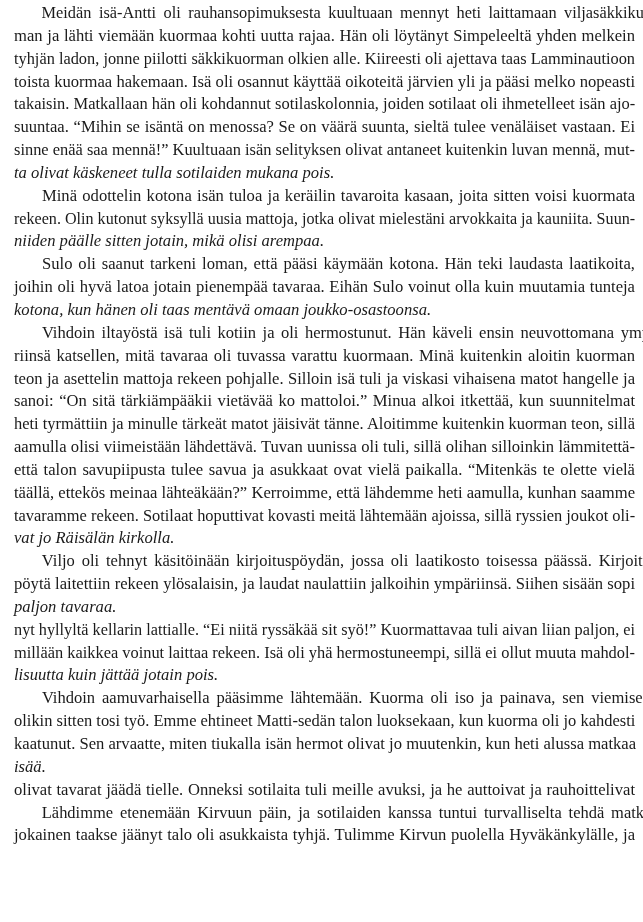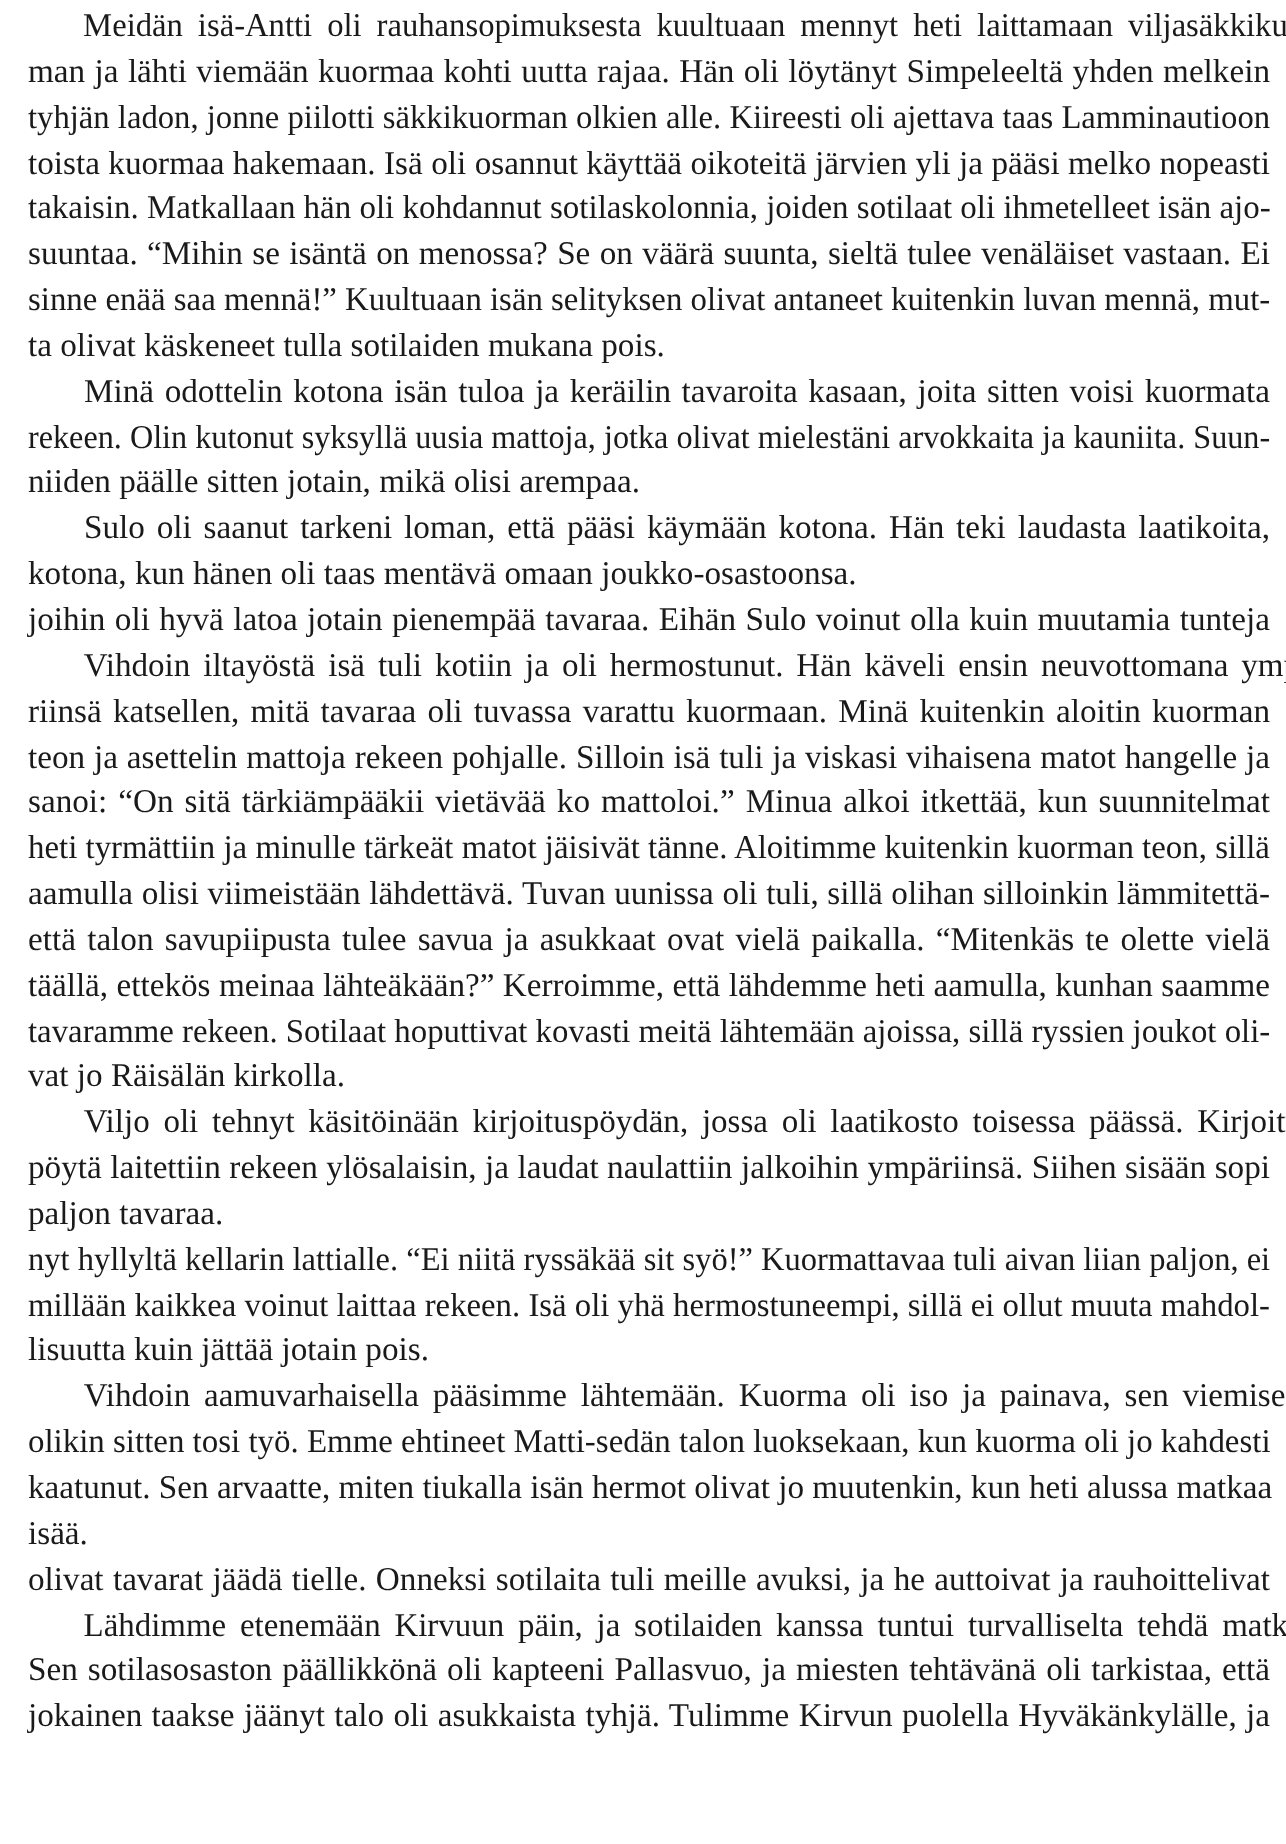--- a/index.html
+++ b/index.html
@@ -8,21 +8,21 @@
     position: absolute; left: 14px; top: 2px; width: 621px;
     font-family: "Liberation Serif", "DejaVu Serif", serif;
     font-size: 16.6px; color: #1a1a1a;
   }
   .line {
     display: block; height: 22.85px; line-height: 22.85px;
     white-space: nowrap; text-align: justify; text-align-last: justify;
     transform-origin: left center;
   }
   .line.indent { padding-left: 28px; }
-  .line.last { text-align-last: left; }
+  .line.last { text-align-last: left; font-style: italic; }
 </style>
 </head>
 <body>
 
 <div class="page">
   <div class="paragraph">
     <span class="line indent" style="transform: scaleX(0.9842); width: 631px;">Meidän isä-Antti oli rauhansopimuksesta kuultuaan mennyt heti laittamaan viljasäkkikuor-</span>
     <span class="line">man ja lähti viemään kuormaa kohti uutta rajaa. Hän oli löytänyt Simpeleeltä yhden melkein</span>
     <span class="line" style="transform: scaleX(0.9842); width: 631px;">tyhjän ladon, jonne piilotti säkkikuorman olkien alle. Kiireesti oli ajettava taas Lamminautioon</span>
     <span class="line">toista kuormaa hakemaan. Isä oli osannut käyttää oikoteitä järvien yli ja pääsi melko nopeasti</span>
@@ -31,22 +31,22 @@
     <span class="line" style="transform: scaleX(0.9889); width: 628px;">sinne enää saa mennä!” Kuultuaan isän selityksen olivat antaneet kuitenkin luvan mennä, mut-</span>
     <span class="line last">ta olivat käskeneet tulla sotilaiden mukana pois.</span>
   </div>
   <div class="paragraph">
     <span class="line indent">Minä odottelin kotona isän tuloa ja keräilin tavaroita kasaan, joita sitten voisi kuormata</span>
     <span class="line" style="transform: scaleX(0.9703); width: 640px;">rekeen. Olin kutonut syksyllä uusia mattoja, jotka olivat mielestäni arvokkaita ja kauniita. Suun-</span>
     <span class="line last">niiden päälle sitten jotain, mikä olisi arempaa.</span>
   </div>
   <div class="paragraph">
     <span class="line indent">Sulo oli saanut tarkeni loman, että pääsi käymään kotona. Hän teki laudasta laatikoita,</span>
+    <span class="line">joihin oli hyvä latoa jotain pienempää tavaraa. Eihän Sulo voinut olla kuin muutamia tunteja</span>
     <span class="line last">kotona, kun hänen oli taas mentävä omaan joukko-osastoonsa.</span>
-    <span class="line">joihin oli hyvä latoa jotain pienempää tavaraa. Eihän Sulo voinut olla kuin muutamia tunteja</span>
   </div>
   <div class="paragraph">
     <span class="line indent" style="transform: scaleX(0.9968); width: 623px;">Vihdoin iltayöstä isä tuli kotiin ja oli hermostunut. Hän käveli ensin neuvottomana ympä-</span>
     <span class="line">riinsä katsellen, mitä tavaraa oli tuvassa varattu kuormaan. Minä kuitenkin aloitin kuorman</span>
     <span class="line">teon ja asettelin mattoja rekeen pohjalle. Silloin isä tuli ja viskasi vihaisena matot hangelle ja</span>
     <span class="line">sanoi: “On sitä tärkiämpääkii vietävää ko mattoloi.” Minua alkoi itkettää, kun suunnitelmat</span>
     <span class="line" style="transform: scaleX(0.9904); width: 627px;">heti tyrmättiin ja minulle tärkeät matot jäisivät tänne. Aloitimme kuitenkin kuorman teon, sillä</span>
     <span class="line">aamulla olisi viimeistään lähdettävä. Tuvan uunissa oli tuli, sillä olihan silloinkin lämmitettä-</span>
     <span class="line">että talon savupiipusta tulee savua ja asukkaat ovat vielä paikalla. “Mitenkäs te olette vielä</span>
     <span class="line">täällä, ettekös meinaa lähteäkään?” Kerroimme, että lähdemme heti aamulla, kunhan saamme</span>
@@ -65,17 +65,16 @@
   </div>
   <div class="paragraph">
     <span class="line indent" style="transform: scaleX(0.9968); width: 623px;">Vihdoin aamuvarhaisella pääsimme lähtemään. Kuorma oli iso ja painava, sen viemisessä</span>
     <span class="line" style="transform: scaleX(0.992); width: 626px;">olikin sitten tosi työ. Emme ehtineet Matti-sedän talon luoksekaan, kun kuorma oli jo kahdesti</span>
     <span class="line">kaatunut. Sen arvaatte, miten tiukalla isän hermot olivat jo muutenkin, kun heti alussa matkaa</span>
     <span class="line last">isää.</span>
     <span class="line">olivat tavarat jäädä tielle. Onneksi sotilaita tuli meille avuksi, ja he auttoivat ja rauhoittelivat</span>
   </div>
   <div class="paragraph">
     <span class="line indent" style="transform: scaleX(0.992); width: 626px;">Lähdimme etenemään Kirvuun päin, ja sotilaiden kanssa tuntui turvalliselta tehdä matkaa.</span>
-    <span class="line">Sen sotilasosaston päällikkönä oli kapteeni Pallasvuo, ja miesten tehtävänä oli tarkistaa, että</span>
     <span class="line">jokainen taakse jäänyt talo oli asukkaista tyhjä. Tulimme Kirvun puolella Hyväkänkylälle, ja</span>
 
   </div>
 </div>
 
 </body></html>

